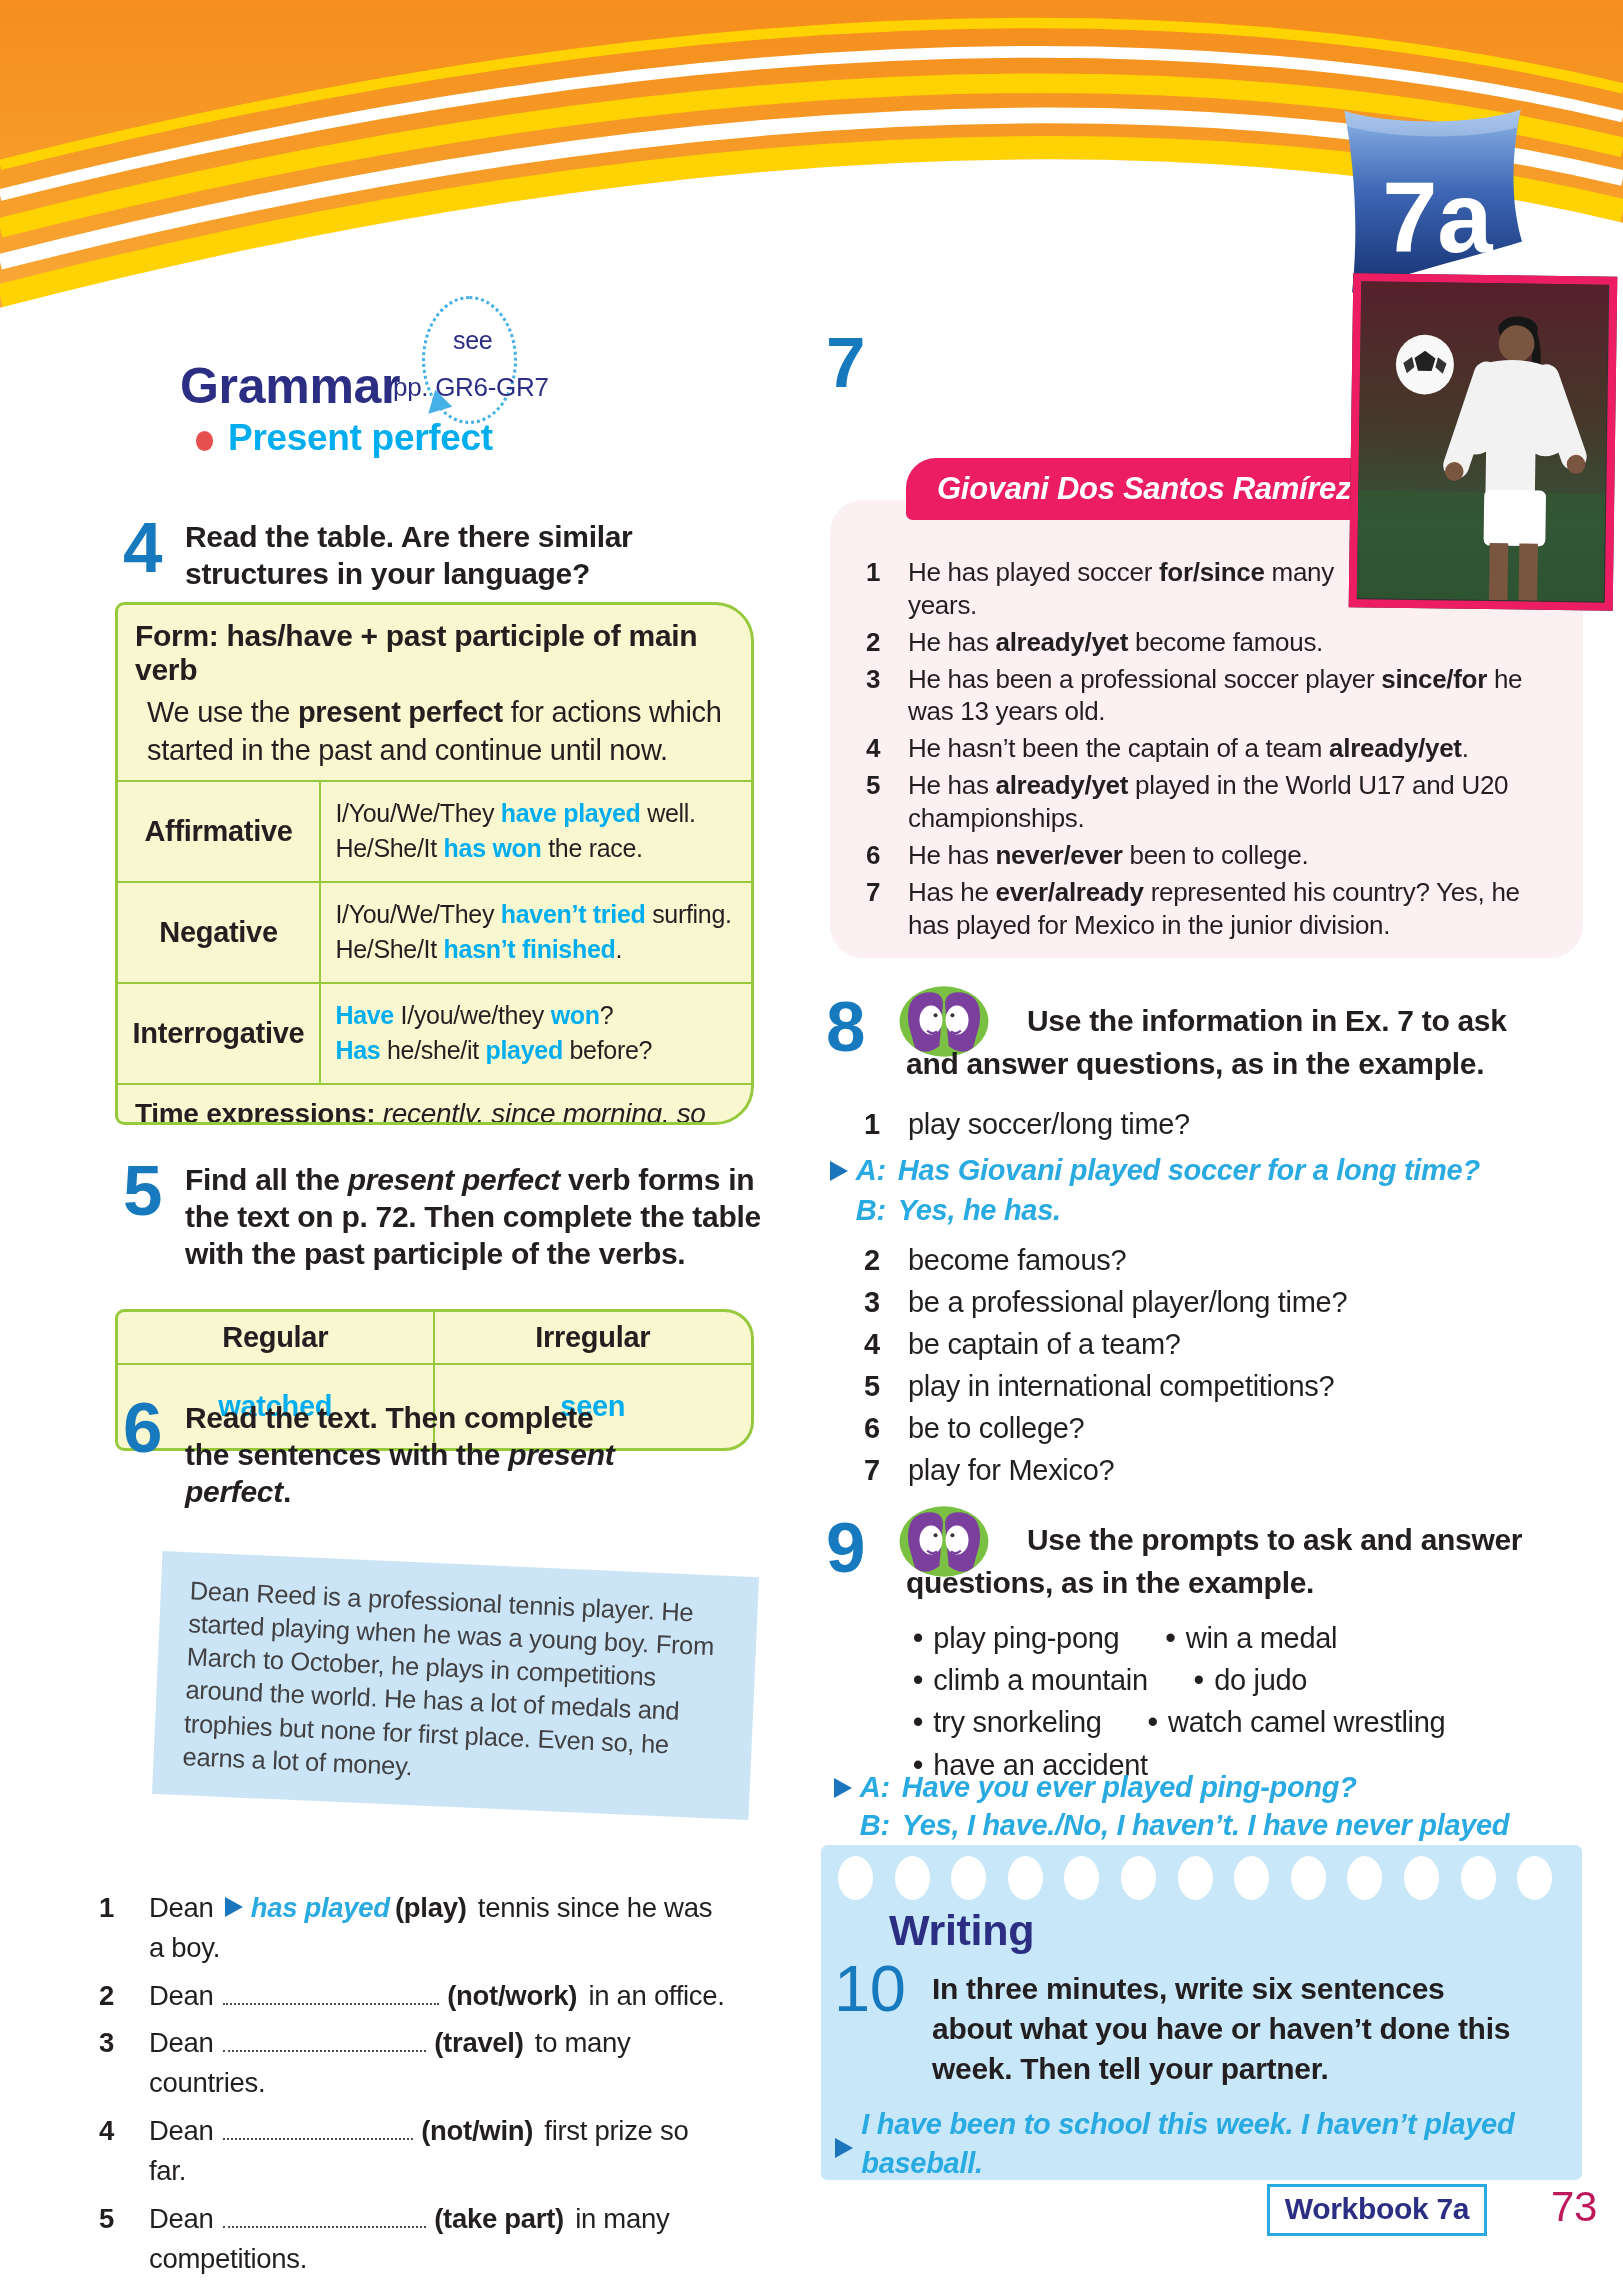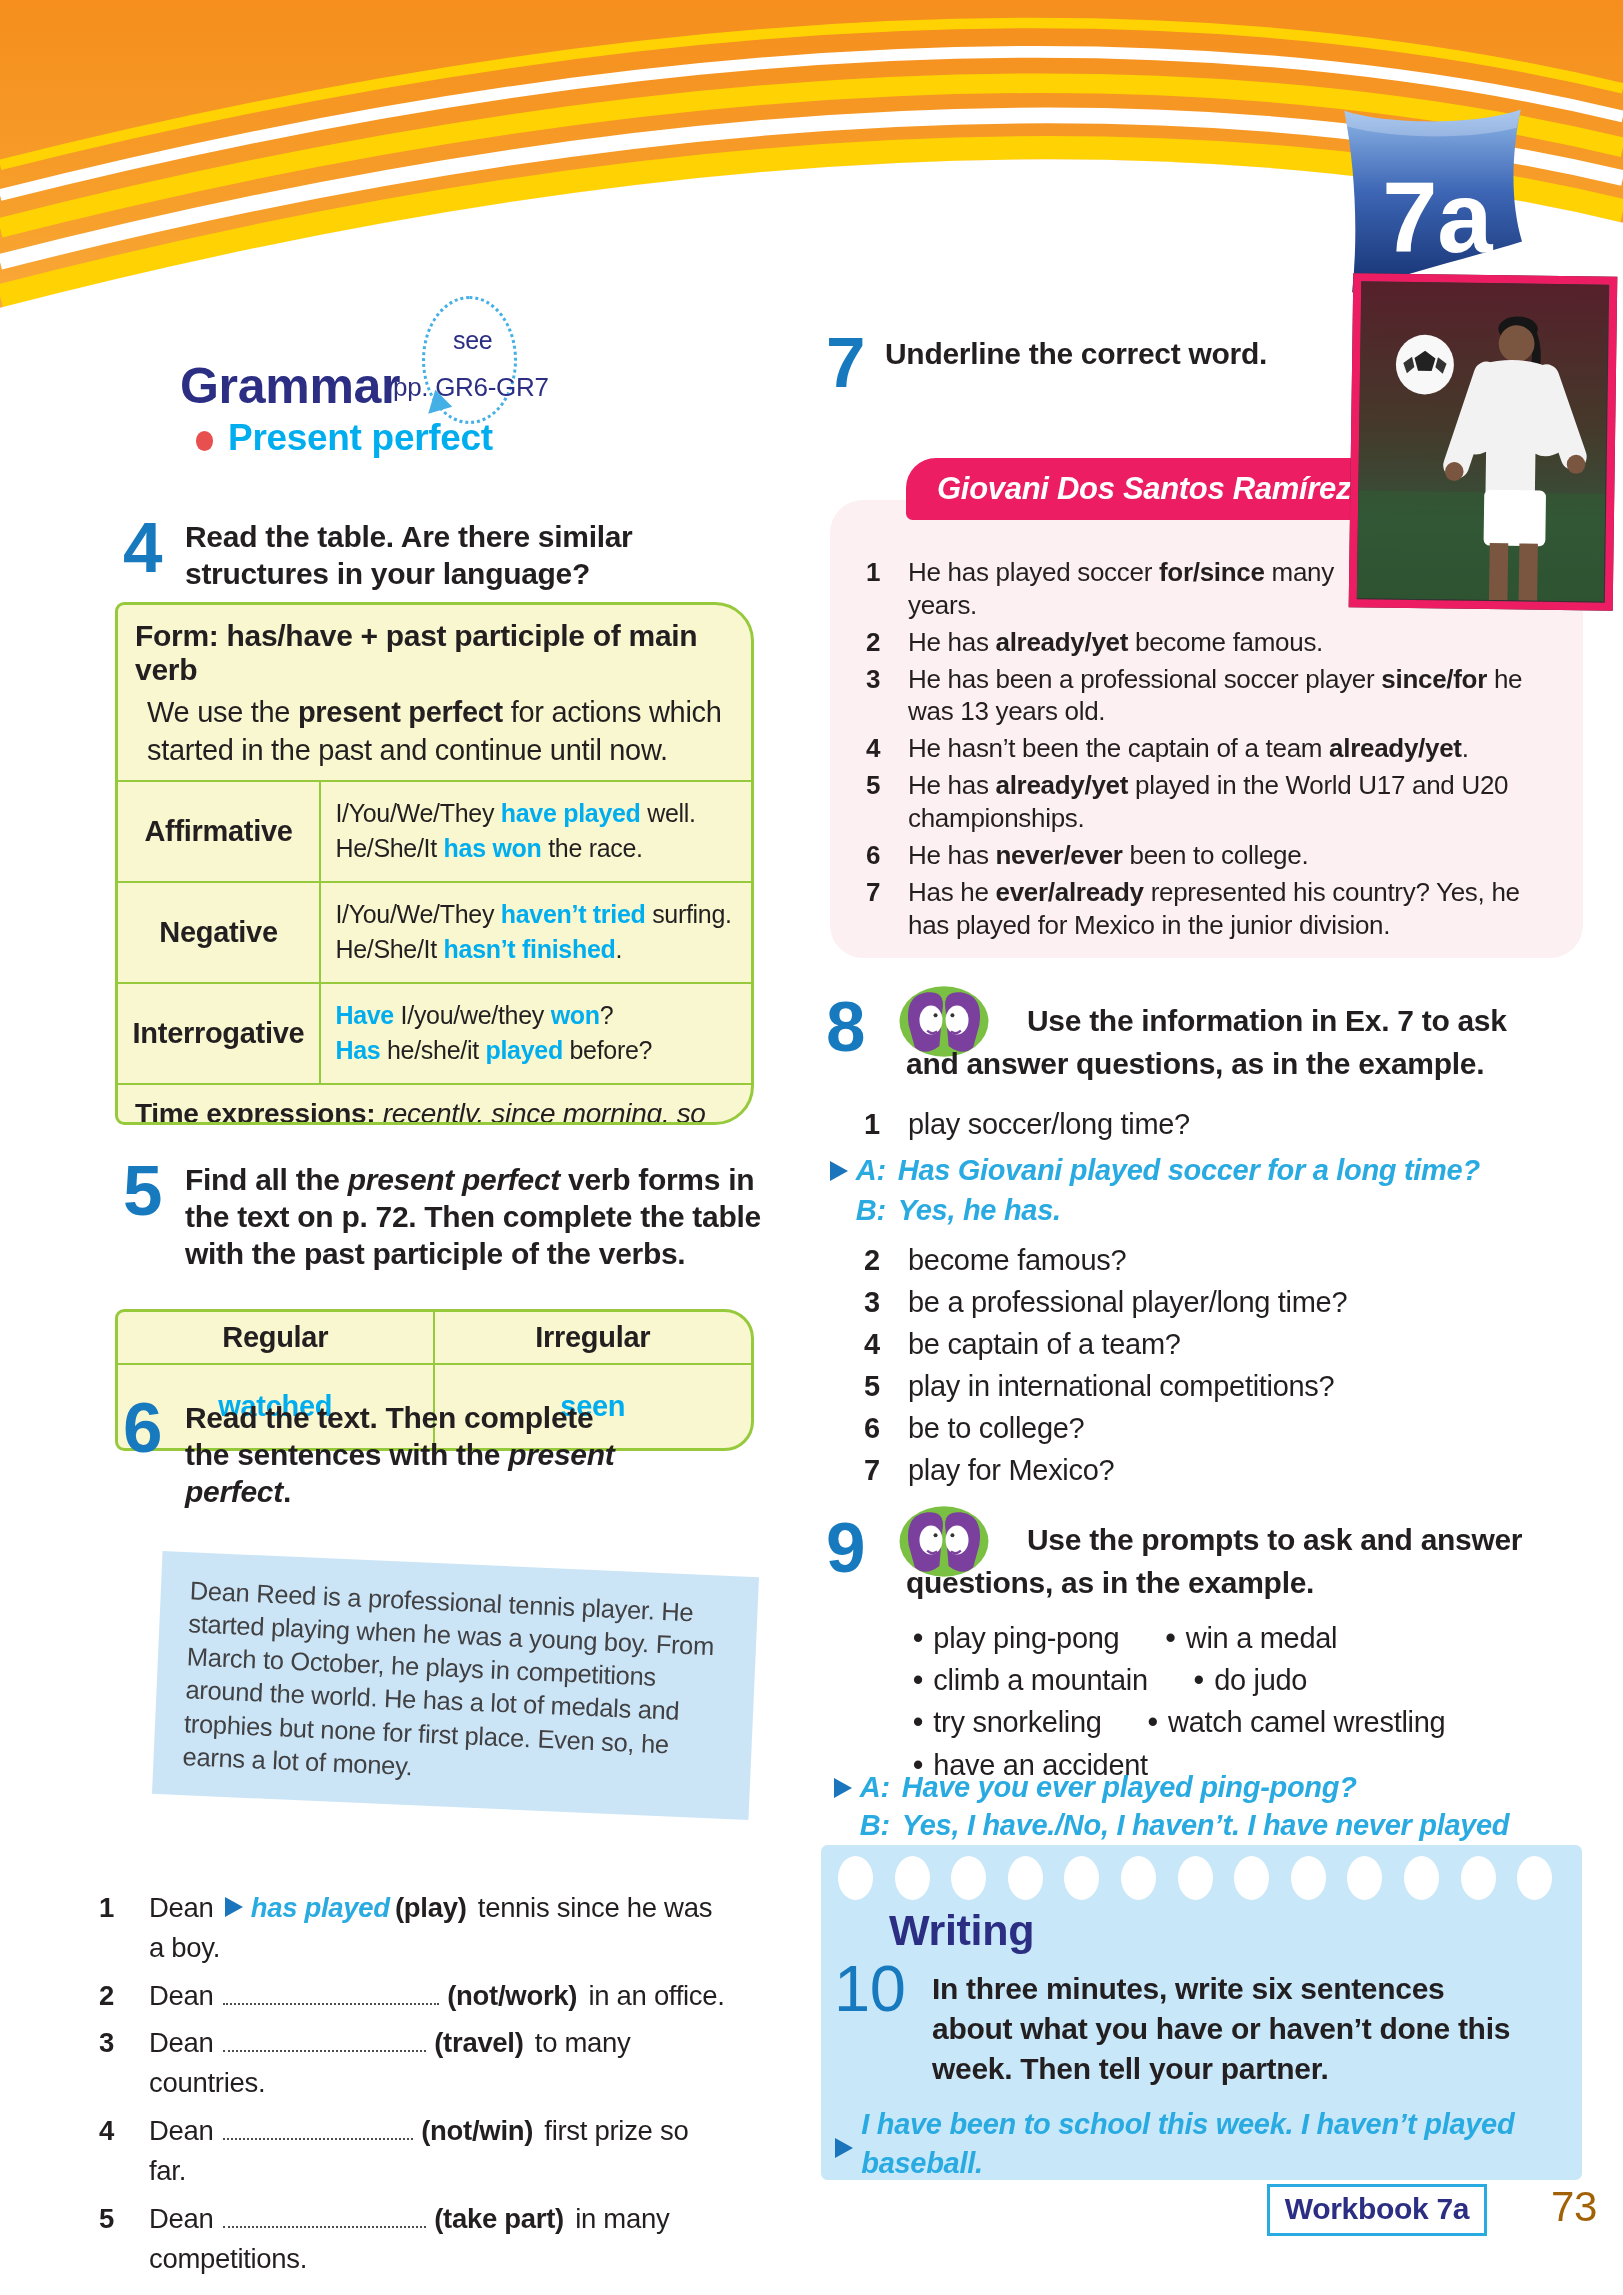--- a/index.html
+++ b/index.html
@@ -84,21 +84,21 @@
   .hole{width:35px;height:44px;background:#fff;border-radius:50%;flex:0 0 auto;}
   .wheading{margin:6.5px 0 0 68px;font-size:43px;font-weight:bold;color:#2B2E83;}
   .wnum{position:absolute;left:13px;top:111px;font-weight:normal;color:#187ABE;font-size:65px;line-height:1;}
   .winstr{margin:14.4px 26px 0 111px;width:589px;font-weight:bold;font-size:30px;line-height:1.32;}
   .wexample{display:flex;align-items:center;margin:17px 19.6px 0 10.5px;}
   .wexample .tri{margin-top:7.9px;}
   .wexample .exlines{width:674px;}
   
   .badge{position:absolute;left:1267px;top:2184px;width:220px;height:52px;border:3.9px solid #29ABE2;background:#fff;
          box-sizing:border-box;text-align:center;line-height:43px;font-size:30px;font-weight:bold;color:#2B2E83;}
-  .pagenum{position:absolute;left:1551px;top:2183px;font-size:42px;color:#a16207;}
+  .pagenum{position:absolute;left:1551px;top:2183px;font-size:42px;color:#be185d;}
 </style>
 </head>
 <body>
 
 <div class="page">
 
   <svg class="abs" style="left:0;top:0;" width="1623" height="406" viewBox="0 0 2481 620" preserveAspectRatio="none">
     <defs>
       <linearGradient id="og" x1="0" y1="0" x2="0" y2="1">
         <stop offset="0" stop-color="#F58E1D"></stop>
@@ -199,21 +199,20 @@
     </div>
     <div class="sent">
       <span class="sn">5</span><span>Dean </span><span class="blank" style="width:203px"></span><span class="cue">(take part)</span><span> in many competitions.</span>
     </div>
     <div class="sent">
       <span class="sn">6</span><span>Dean </span><span class="blank" style="width:170px"></span><span class="cue">(never/worry)</span><span> about money.</span>
     </div>
   </div>
 
   <div class="num" style="left:826px;top:327px;">7</div>
-  <div class="instr" style="left:885px;top:335px;width:497px;">Underline the correct word.</div>
 
   <div class="card">
     <div class="spacer"></div>
     <div class="citem"><span class="cn">1</span><span>He has played soccer </span><span class="choice">for/since</span><span> many years.</span></div>
     <div class="citem"><span class="cn">2</span><span>He has </span><span class="choice">already/yet</span><span> become famous.</span></div>
     <div class="citem"><span class="cn">3</span><span>He has been a professional soccer player </span><span class="choice">since/for</span><span> he was 13 years old.</span></div>
     <div class="citem"><span class="cn">4</span><span>He hasn’t been the captain of a team </span><span class="choice">already/yet</span><span>.</span></div>
     <div class="citem"><span class="cn">5</span><span>He has </span><span class="choice">already/yet</span><span> played in the World U17 and U20 championships.</span></div>
     <div class="citem"><span class="cn">6</span><span>He has </span><span class="choice">never/ever</span><span> been to college.</span></div>
     <div class="citem"><span class="cn">7</span><span>Has he </span><span class="choice">ever/already</span><span> represented his country? Yes, he has played for Mexico in the junior division.</span></div>

